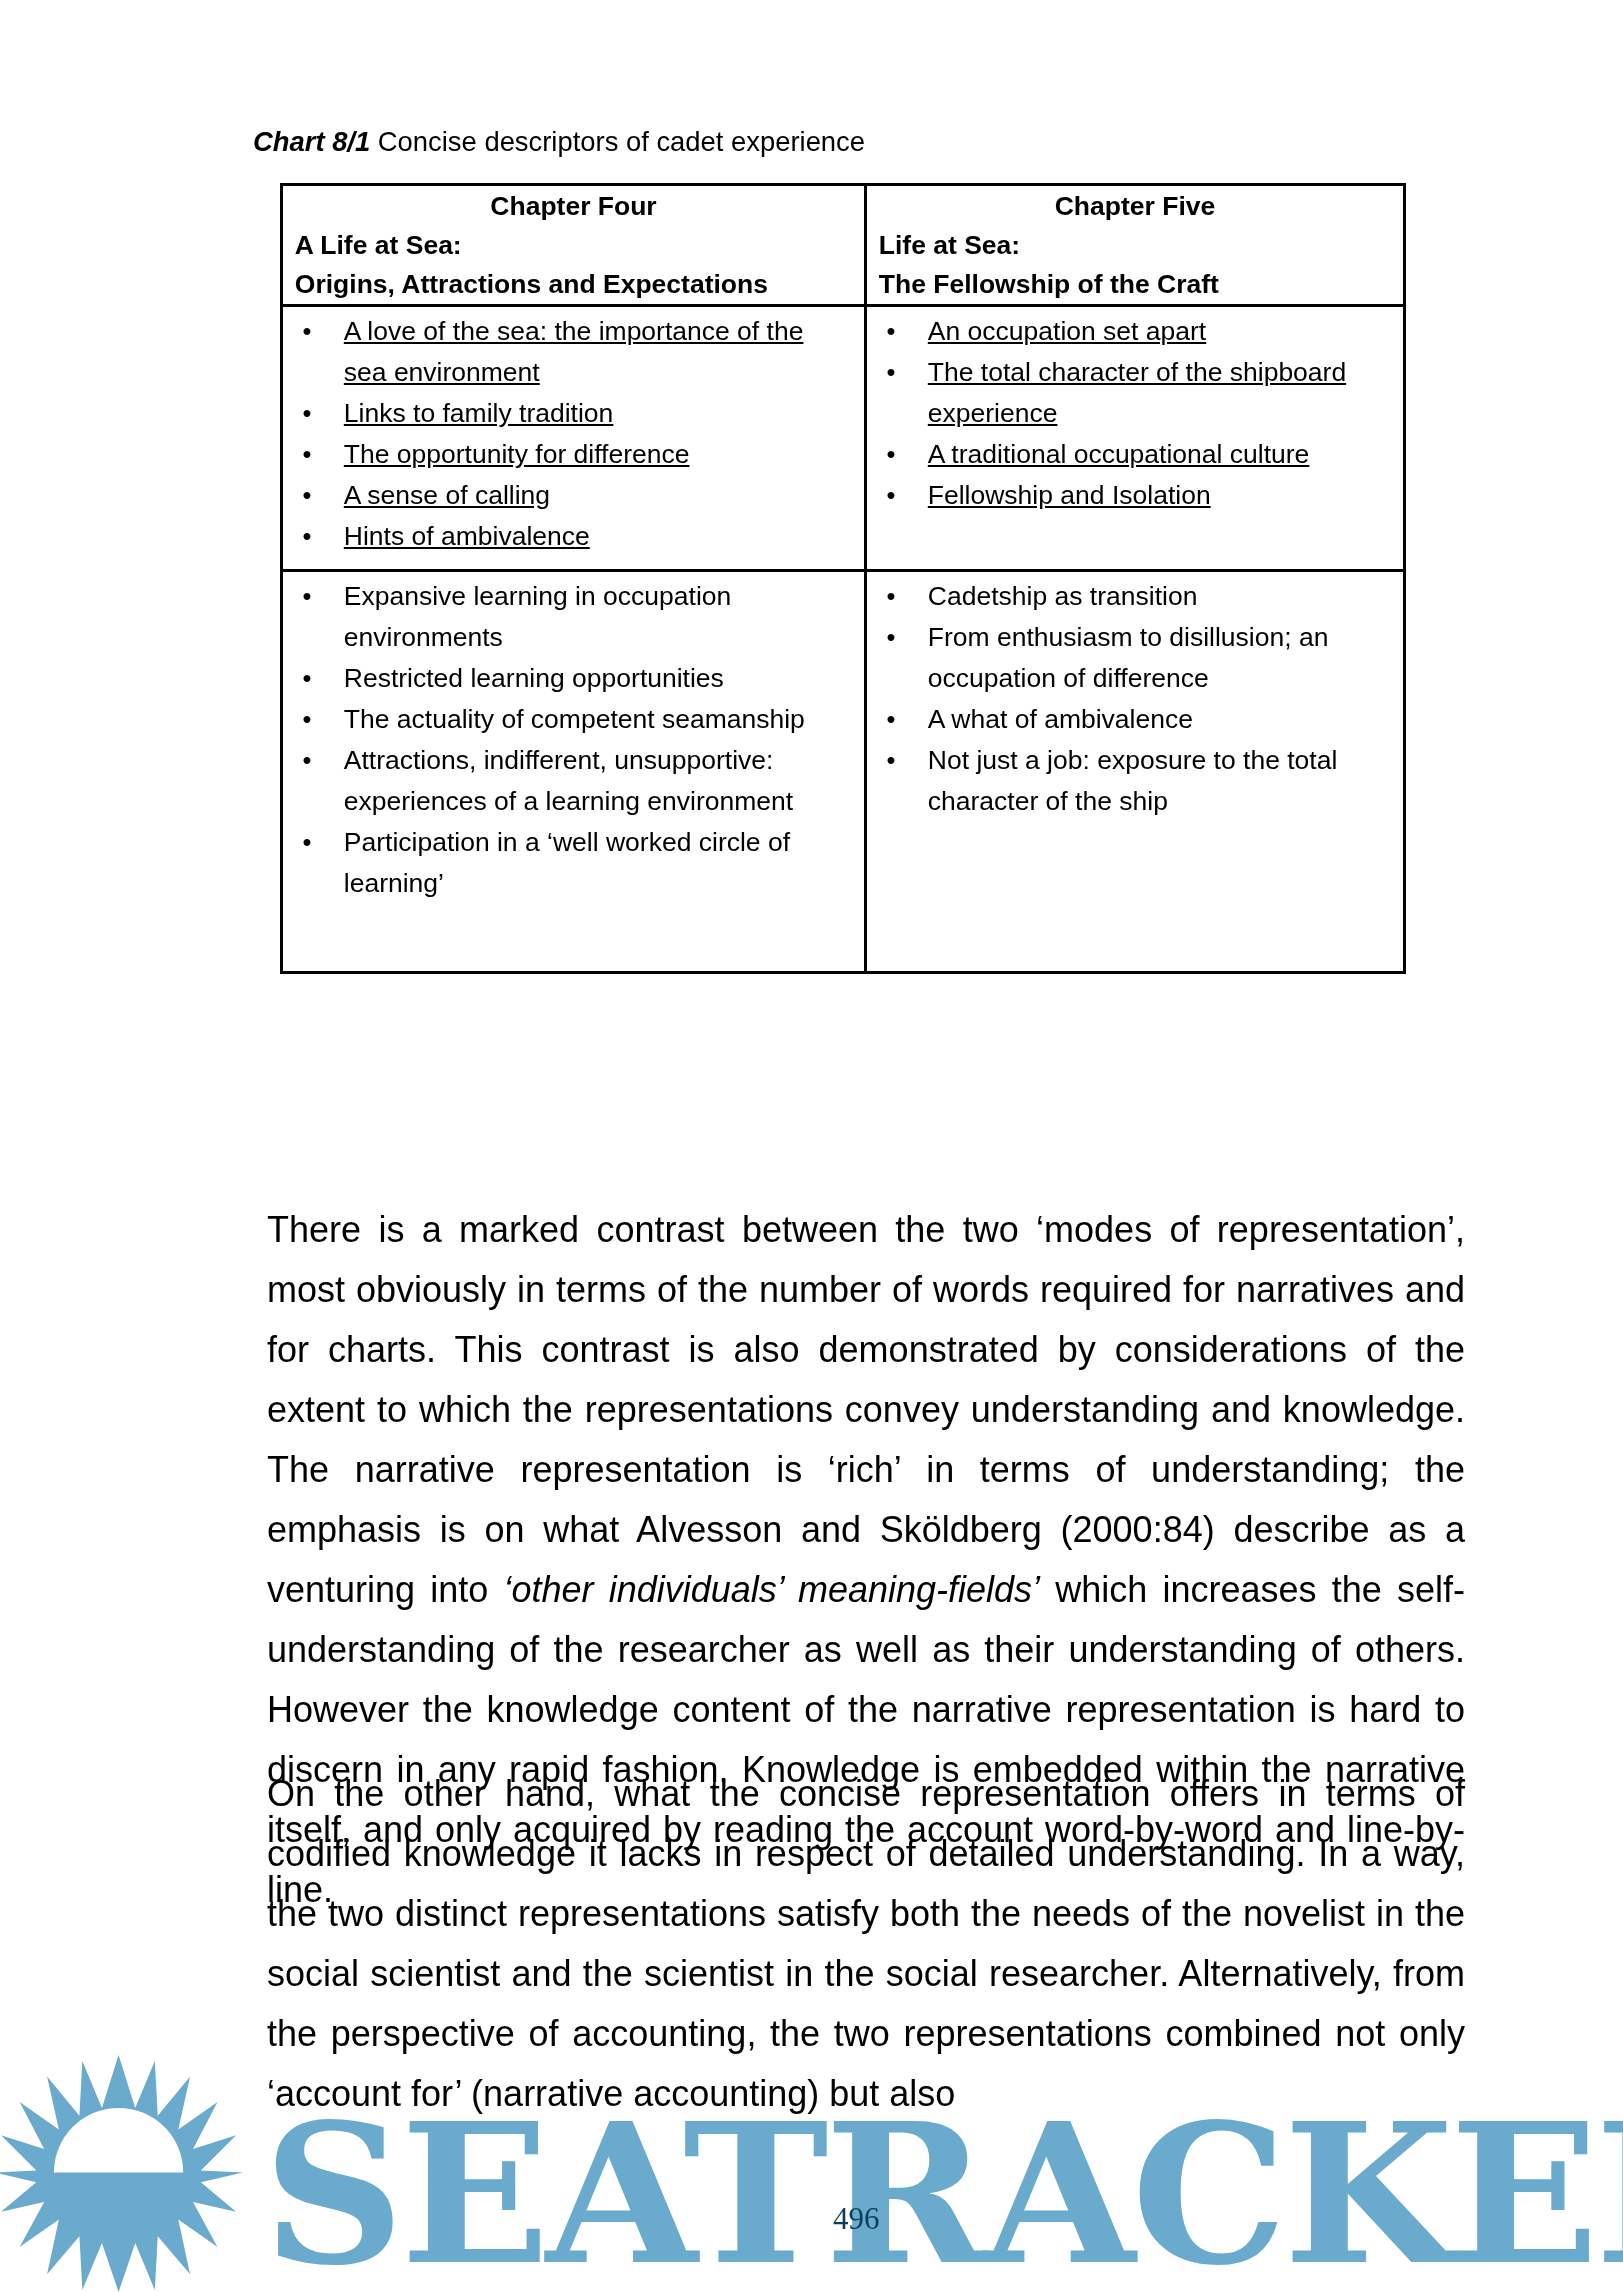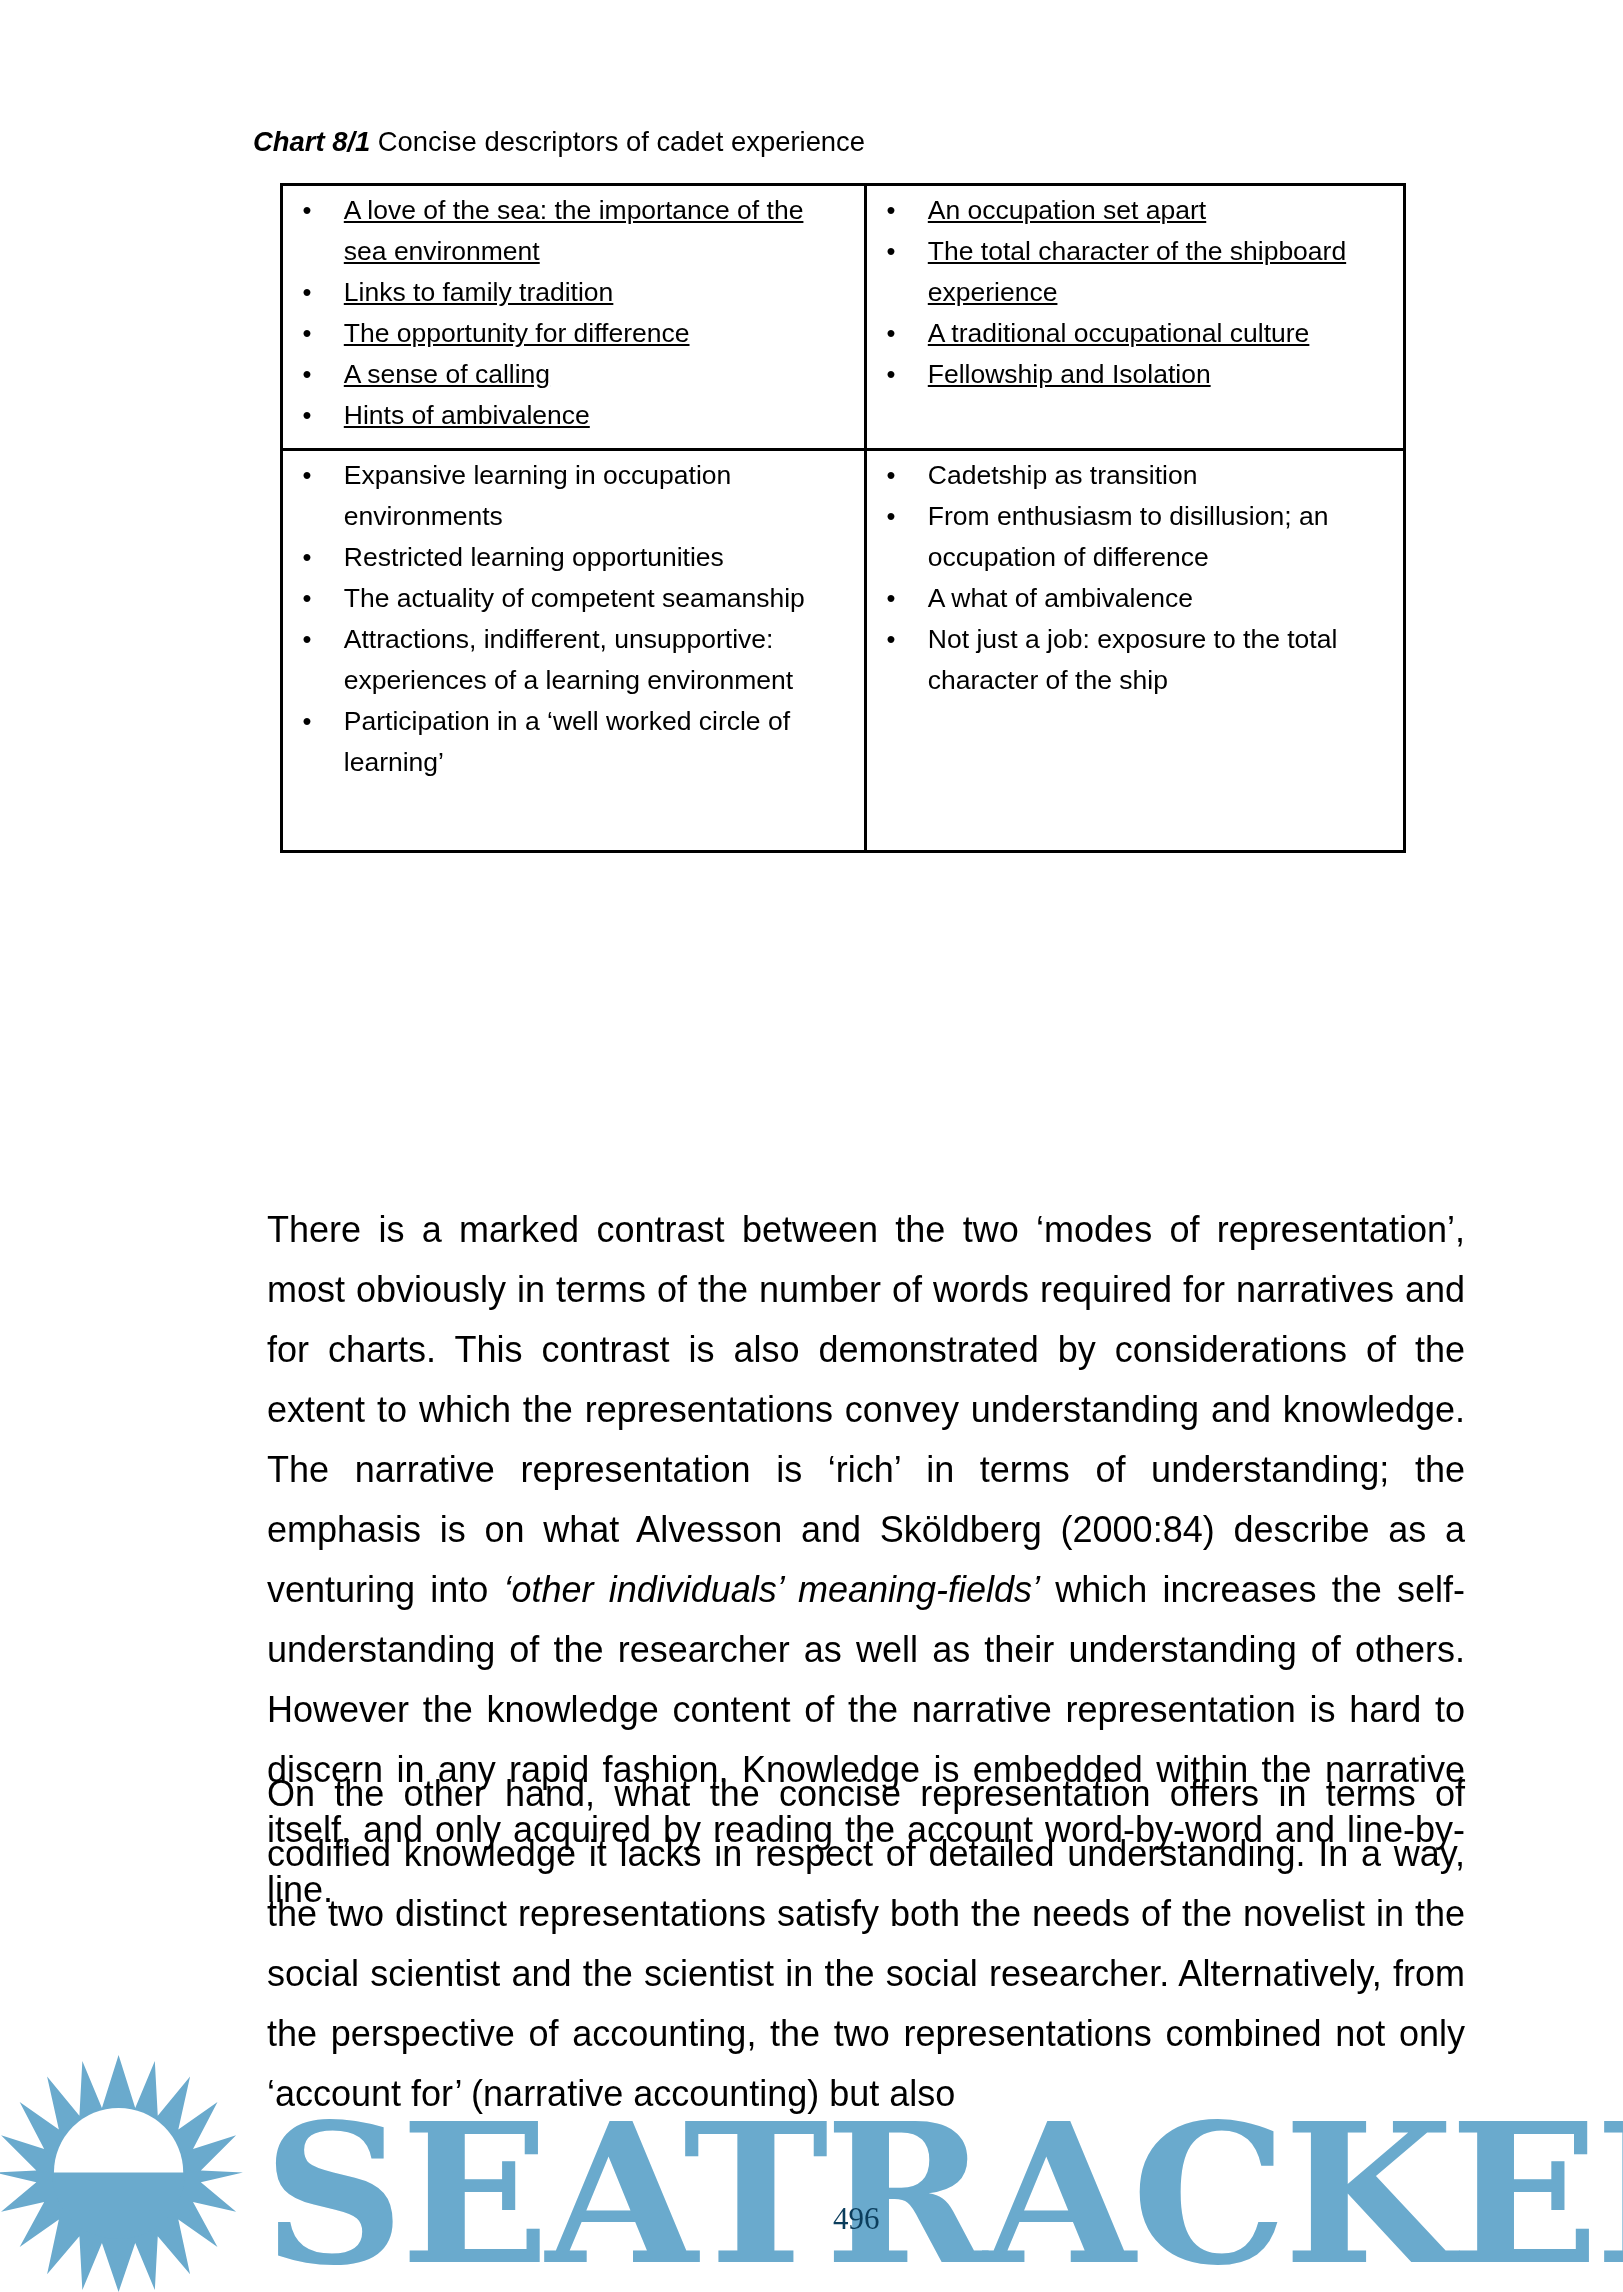--- a/index.html
+++ b/index.html
@@ -42,20 +42,32 @@
 <div class="caption">
   <span class="label">Chart 8/1</span><span> Concise descriptors of cadet experience</span>
 </div>
 
 <table class="chart">
   <colgroup>
       <col class="c1">
       <col class="c2">
     </colgroup>
   <tbody>
+      <tr class="hdr">
+    <td>
+      <div class="chap">Chapter Four</div>
+      <div class="sub">A Life at Sea:</div>
+      <div class="sub">Origins, Attractions and Expectations</div>
+    </td>
+    <td>
+      <div class="chap">Chapter Five</div>
+      <div class="sub">Life at Sea:</div>
+      <div class="sub">The Fellowship of the Craft</div>
+    </td>
+  </tr>
   <tr class="row1">
     <td>
       <ul class="items">
         <li>A love of the sea: the importance of the sea environment</li>
         <li>Links to family tradition</li>
         <li>The opportunity for difference</li>
         <li>A sense of calling</li>
         <li>Hints of ambivalence</li>
       </ul>
     </td>

